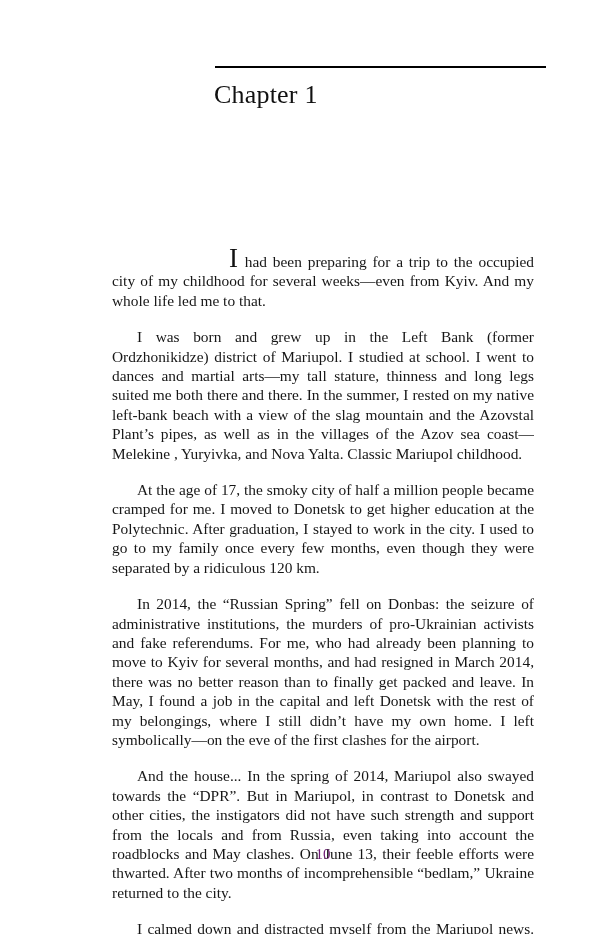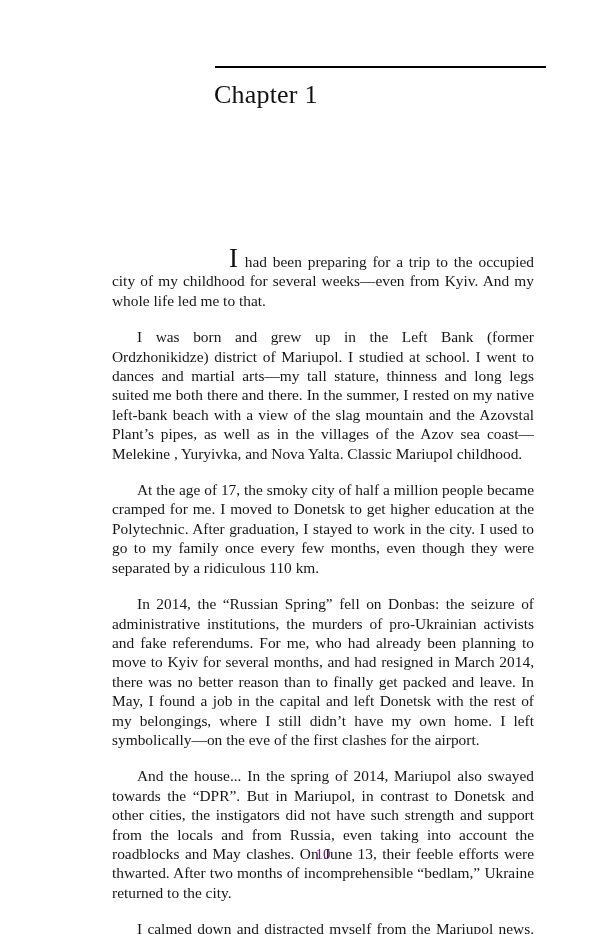--- a/index.html
+++ b/index.html
@@ -75,21 +75,21 @@
 <div class="page">
 
   <div class="chapter-rule"></div>
 
   <h1 class="chapter-title">Chapter 1</h1>
 
   <div class="body-text">
     <p class="opening"><span class="initial">I</span><span> had been preparing for a trip to the occupied city of my childhood for several weeks—even from Kyiv. And my whole life led me to that.</span></p>
 
     <p>I was born and grew up in the Left Bank (former Ordzhonikidze) district of Mariupol. I studied at school. I went to dances and martial arts—my tall stature, thinness and long legs suited me both there and there. In the summer, I rested on my native left-bank beach with a view of the slag mountain and the Azovstal Plant’s pipes, as well as in the villages of the Azov sea coast—Melekine , Yuryivka, and Nova Yalta. Classic Mariupol childhood.</p>
-    <p>At the age of 17, the smoky city of half a million people became cramped for me. I moved to Donetsk to get higher education at the Polytechnic. After graduation, I stayed to work in the city. I used to go to my family once every few months, even though they were separated by a ridiculous 110 km.</p>
+    <p>At the age of 17, the smoky city of half a million people became cramped for me. I moved to Donetsk to get higher education at the Polytechnic. After graduation, I stayed to work in the city. I used to go to my family once every few months, even though they were separated by a ridiculous 120 km.</p>
     <p>In 2014, the “Russian Spring” fell on Donbas: the seizure of administrative institutions, the murders of pro-Ukrainian activists and fake referendums. For me, who had already been planning to move to Kyiv for several months, and had resigned in March 2014, there was no better reason than to finally get packed and leave. In May, I found a job in the capital and left Donetsk with the rest of my belongings, where I still didn’t have my own home. I left symbolically—on the eve of the first clashes for the airport.</p>
     <p>And the house... In the spring of 2014, Mariupol also swayed towards the “DPR”. But in Mariupol, in contrast to Donetsk and other cities, the instigators did not have such strength and support from the locals and from Russia, even taking into account the roadblocks and May clashes. On June 13, their feeble efforts were thwarted. After two months of incomprehensible “bedlam,” Ukraine returned to the city.</p>
     <p>I calmed down and distracted myself from the Mariupol news. And in April, enemy military equipment approached my hometown from Novoazovsk. The experience of the Donetsk friends taught us that it is better</p>
   </div>
 
   <div class="page-number">10</div>
 
 </div>
 
 </body></html>

